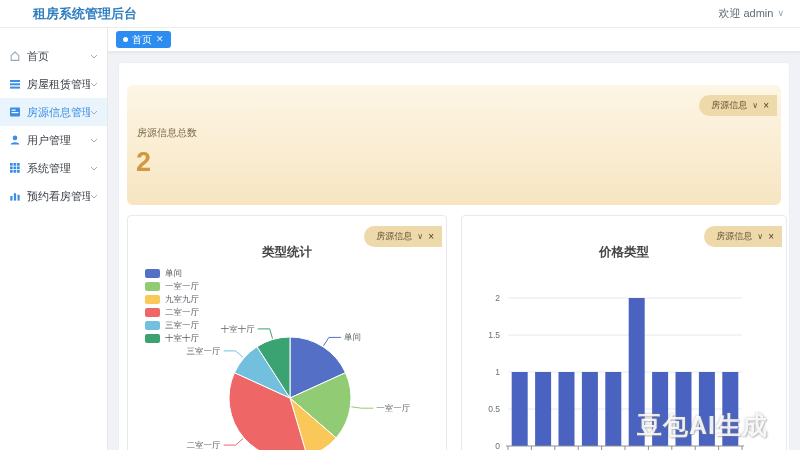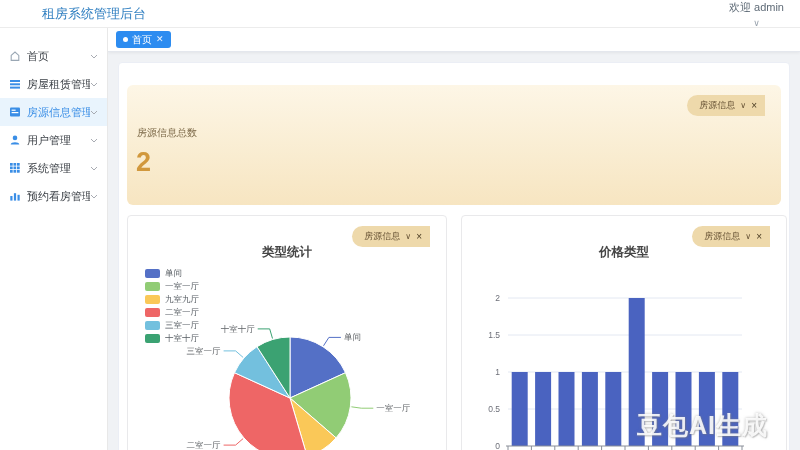--- a/index.html
+++ b/index.html
@@ -3,23 +3,23 @@
 <meta charset="utf-8">
 <style>
   * { margin:0; padding:0; box-sizing:border-box; }
   html,body { width:800px; height:450px; overflow:hidden; background:#f0f2f5;
               font-family:"Liberation Sans","DejaVu Sans",sans-serif; }
   .stage { position:relative; width:800px; height:450px; overflow:hidden; background:#f0f2f5; }
 
   
   .header { position:absolute; left:0; top:0; width:800px; height:28px; background:#fff;
             border-bottom:1px solid #ececec; display:flex; align-items:center; z-index:30; }
-  .header-title { margin-left:42px; font-size:13px; font-weight:normal; color:#2e7ec0; }
+  .header-title { margin-left:33px; font-size:13px; font-weight:bold; color:#2e7ec0; }
   .header-right { margin-left:auto; margin-right:16px; display:flex; align-items:center; gap:4px;
-                  font-size:11px; color:#5f6b77; cursor:pointer;flex-direction:column; }
+                  font-size:11px; color:#5f6b77; cursor:pointer; }
   .chev { font-size:9px; color:#98a2ad; line-height:1; }
 
   
   .sidebar { position:absolute; left:0; top:28px; width:108px; height:422px; background:#fff;
              border-right:1px solid #e8e8e8; padding-top:14px; z-index:20; }
   .side-item { height:28px; display:flex; align-items:center; padding:0 9px; font-size:11px;
                color:#3a3f45; cursor:pointer; }
   .side-item.active { background:#e9f4fd; color:#3a8ee6; }
   .side-item .s-icon { width:12px; height:12px; margin-right:6px; flex:0 0 auto; }
   .side-item .s-label { flex:1; white-space:nowrap; overflow:hidden; }
@@ -31,21 +31,21 @@
             display:flex; align-items:center; }
   .tab-active { margin-left:8px; height:17px; background:#2d8cf0; color:#fff; border-radius:3px;
                 display:flex; align-items:center; gap:4px; padding:0 7px; font-size:10px; cursor:pointer; }
   .tab-dot { width:5px; height:5px; border-radius:50%; background:#fff; }
   .tab-close { font-size:9px; line-height:1; color:#eaf3ff; }
 
   
   .panel { position:absolute; left:118px; top:62px; width:672px; height:430px; background:#fff;
            border:1px solid #ebeef5; border-radius:4px; }
 
-  .card-tag { position:absolute; top:10px; right:16px; height:21px; background:#eed9ab;
+  .card-tag { position:absolute; top:10px; right:4px; height:21px; background:#eed9ab;
               border-radius:11px 0 0 11px; padding:0 8px 0 12px; display:flex; align-items:center;
               gap:5px; font-size:9px; color:#665234; cursor:pointer; z-index:5; }
   .card-tag .tag-chev { font-size:8px; color:#665234; }
   .card-tag .tag-close { font-size:10px; color:#4a3c22; }
 
   
   .summary-card { position:absolute; left:8px; top:22px; width:654px; height:120px; border-radius:6px;
                   background:linear-gradient(180deg,#fdf6e6 0%,#f9ecd0 60%,#f7e5c1 100%); }
   .summary-label { position:absolute; left:10px; top:41px; font-size:10px; color:#7d6a49; }
   .summary-value { position:absolute; left:9px; top:62px; font-size:27px; font-weight:bold; color:#d1983d; }

